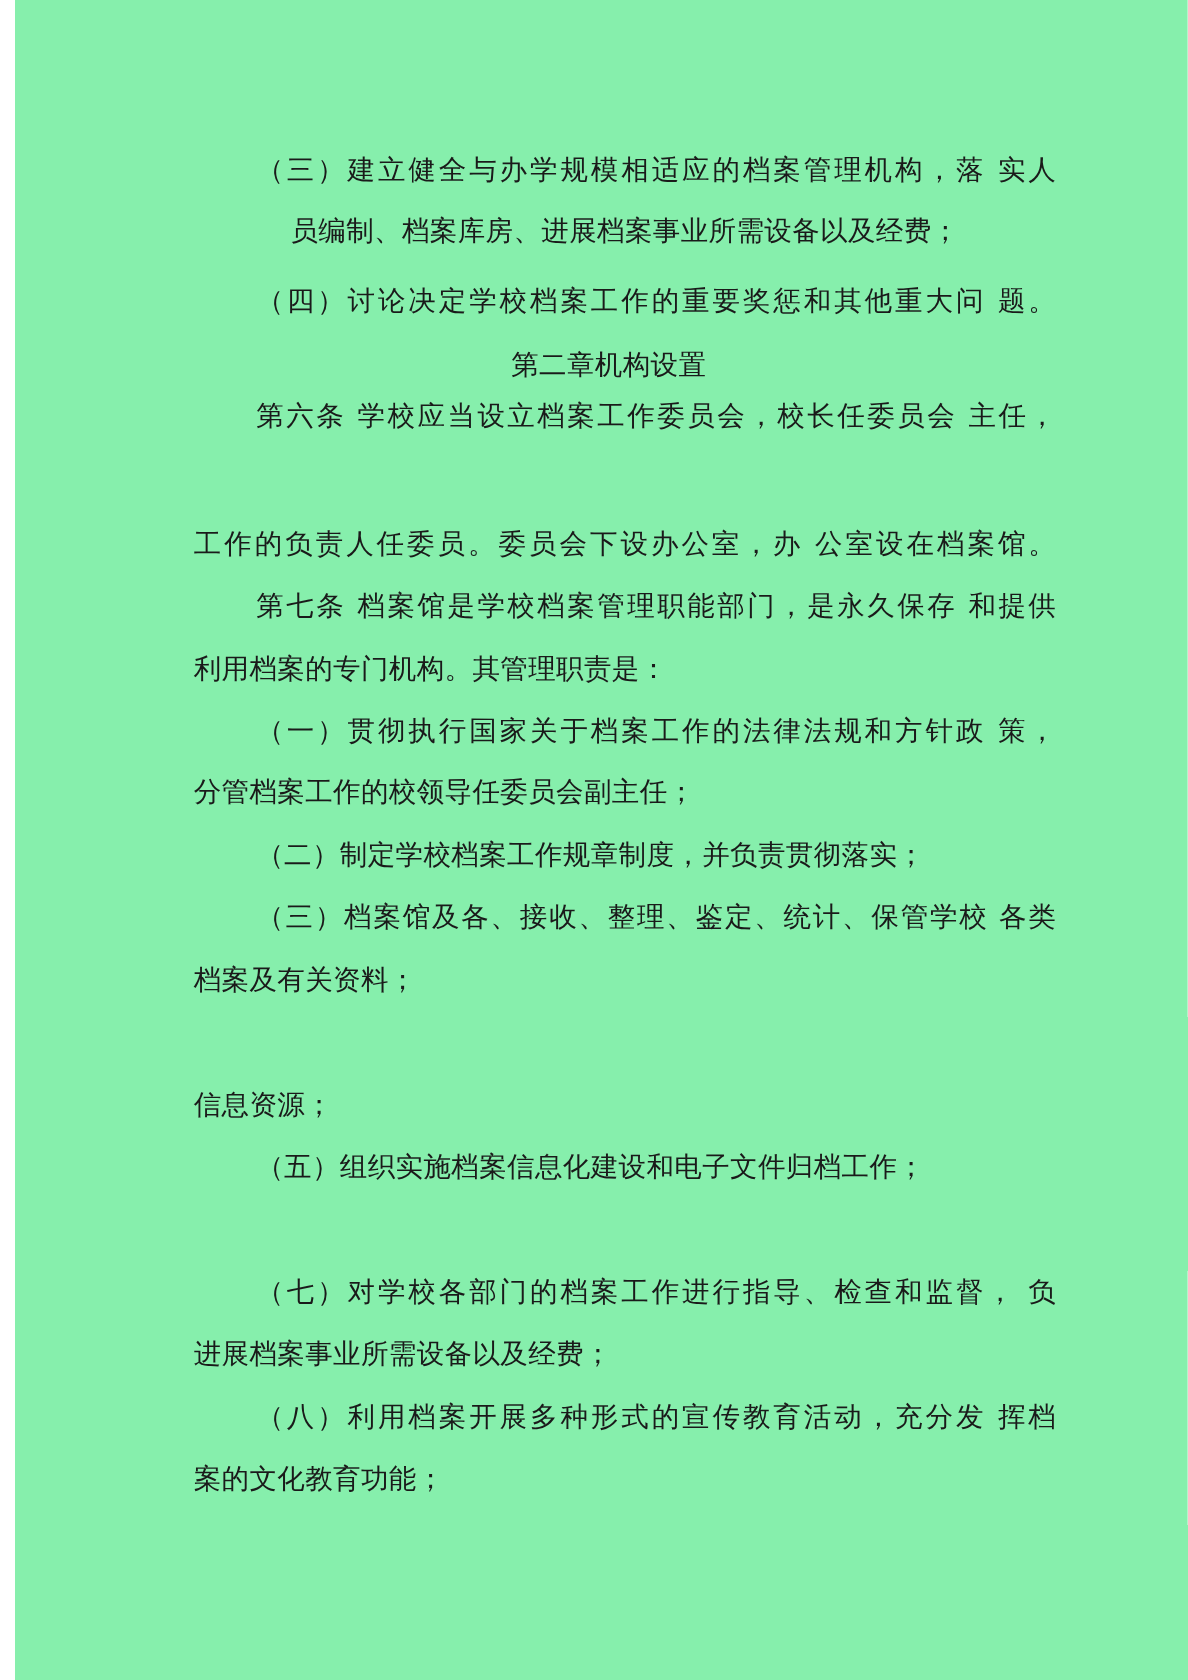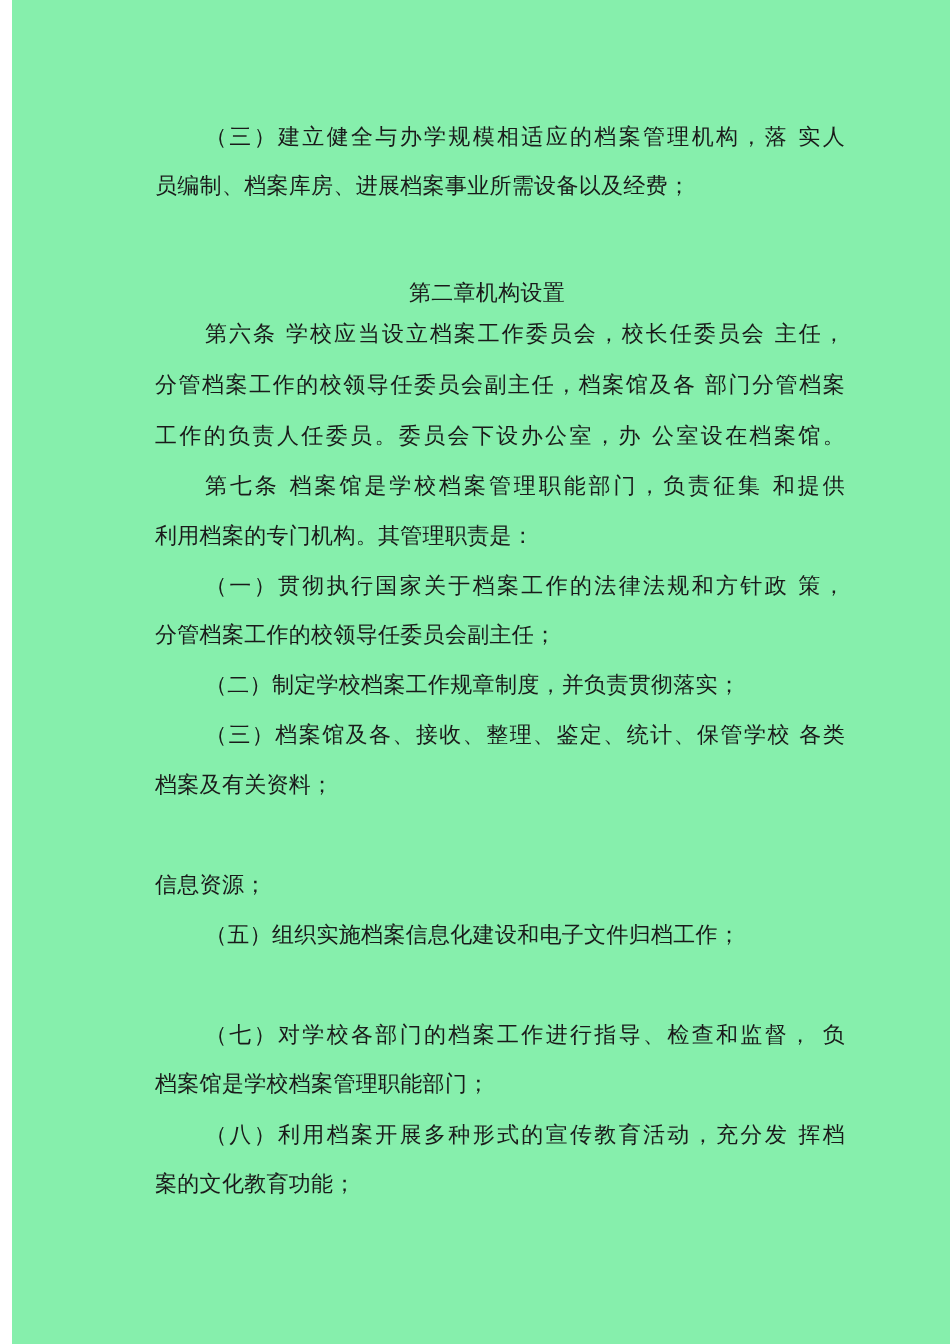--- a/index.html
+++ b/index.html
@@ -10,31 +10,31 @@
           white-space: nowrap; letter-spacing: 0.3px; }
   .line.indent { left: 193px; width: 640px; }
   .line.justify { text-align: justify; text-align-last: justify; }
   .line.center { left: 0; width: 950px; text-align: center; }
 </style>
 </head>
 <body>
 
 <div class="page" id="page">
     <div class="line indent justify" style="top: 122px;">（三）建立健全与办学规模相适应的档案管理机构，落  实人</div>
-    <div class="line" style="top: 171px;">员编制、档案库房、进展档案事业所需设备以及经费；</div>
+    <div class="line" style="top: 171px; text-align: center;">员编制、档案库房、进展档案事业所需设备以及经费；</div>
+    <div class="line indent justify" style="top: 227px;">（四）讨论决定学校档案工作的重要奖惩和其他重大问  题。</div>
     <div class="line center" style="top: 278px;">第二章机构设置</div>
     <div class="line indent justify" style="top: 319px;">第六条  学校应当设立档案工作委员会，校长任委员会  主任，</div>
-    <div class="line justify" style="top: 370px;">分管档案工作的校领导任委员会副主任，档案馆及各  部门分管档案</div>
     <div class="line justify" style="top: 421px;">工作的负责人任委员。委员会下设办公室，办  公室设在档案馆。</div>
-    <div class="line indent justify" style="top: 471px;">第七条  档案馆是学校档案管理职能部门，负责征集  和提供</div>
+    <div class="line indent justify" style="top: 471px;">第七条  档案馆是学校档案管理职能部门，是永久保存  和提供</div>
     <div class="line" style="top: 521px;">利用档案的专门机构。其管理职责是：</div>
     <div class="line indent justify" style="top: 571px;">（一）贯彻执行国家关于档案工作的法律法规和方针政  策，</div>
     <div class="line" style="top: 620px;">分管档案工作的校领导任委员会副主任；</div>
     <div class="line indent" style="top: 670px;">（二）制定学校档案工作规章制度，并负责贯彻落实；</div>
     <div class="line indent justify" style="top: 720px;">（三）档案馆及各、接收、整理、鉴定、统计、保管学校  各类</div>
     <div class="line" style="top: 770px;">档案及有关资料；</div>
     <div class="line" style="top: 870px;">信息资源；</div>
     <div class="line indent" style="top: 920px;">（五）组织实施档案信息化建设和电子文件归档工作；</div>
     <div class="line indent justify" style="top: 1020px;">（七）对学校各部门的档案工作进行指导、检查和监督，  负</div>
-    <div class="line" style="top: 1069px;">档案馆是学校档案管理职能部门；</div>
+    <div class="line" style="top: 1069px;">进展档案事业所需设备以及经费；</div>
     <div class="line indent justify" style="top: 1120px;">（八）利用档案开展多种形式的宣传教育活动，充分发  挥档</div>
     <div class="line" style="top: 1169px;">案的文化教育功能；</div>
   </div>
 
 </body></html>

